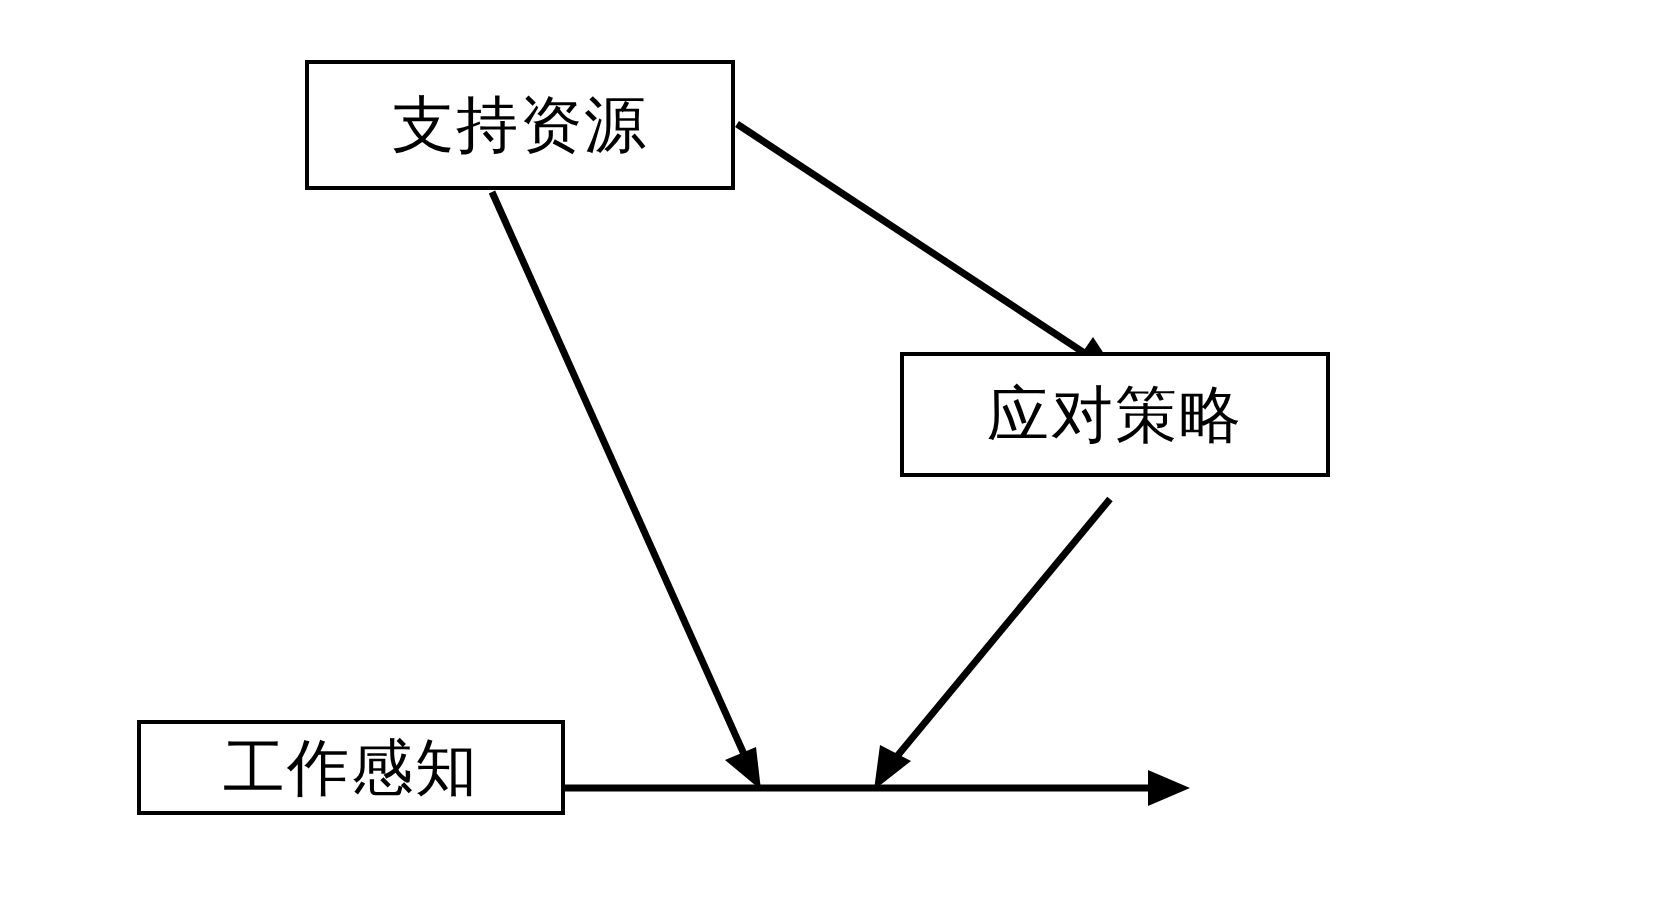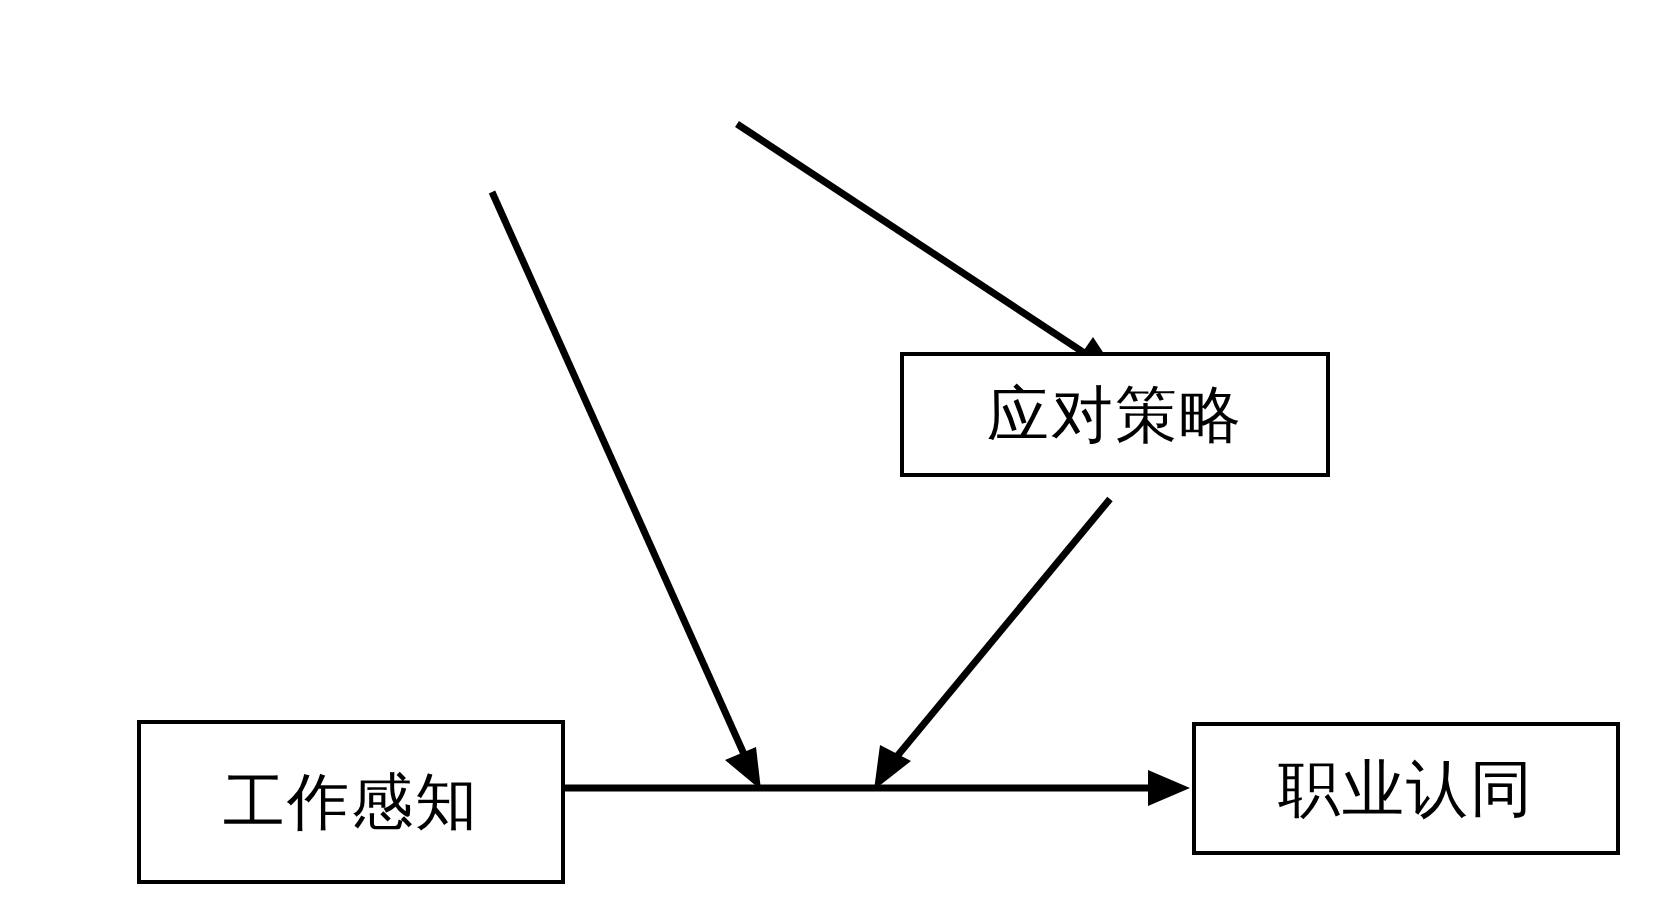--- a/index.html
+++ b/index.html
@@ -31,21 +31,21 @@
     font-family: "Liberation Serif", "DejaVu Serif", serif;
     font-size: 62px;
     line-height: 1;
     color: #000000;
     letter-spacing: 2px;
     white-space: nowrap;
     user-select: none;
   }
   #node-support   { left: 305px;  top: 60px;  width: 430px; height: 130px; }
   #node-coping    { left: 900px;  top: 352px; width: 430px; height: 125px; }
-  #node-work      { left: 137px;  top: 720px; width: 428px; height: 164px; }
+  #node-work      { left: 137px;  top: 720px; width: 428px; height: 95px; }
   #node-identity  { left: 1192px; top: 722px; width: 428px; height: 133px; }
 
   #edges {
     position: absolute;
     left: 0;
     top: 0;
     width: 1662px;
     height: 900px;
     z-index: 1;
   }
@@ -80,26 +80,26 @@
       <line class="edge-line" x1="1110" y1="499" x2="884" y2="772"></line>
       <polygon class="edge-head" points="874,790 880,745 911,761"></polygon>
     </g>
 
     <g>
       <line class="edge-line" x1="565" y1="788" x2="1160" y2="788"></line>
       <polygon class="edge-head" points="1190,788 1148,770 1148,806"></polygon>
     </g>
   </svg>
 
+  <div class="node" id="node-support">
+    <span class="node-label">支持资源</span>
+  </div>
 
   <div class="node" id="node-coping">
     <span class="node-label">应对策略</span>
   </div>
 
   <div class="node" id="node-work">
     <span class="node-label">工作感知</span>
   </div>
 
-  <div class="node" id="node-identity">
-    <span class="node-label">职业认同</span>
-  </div>
 
 </div>
 
 </body></html>

